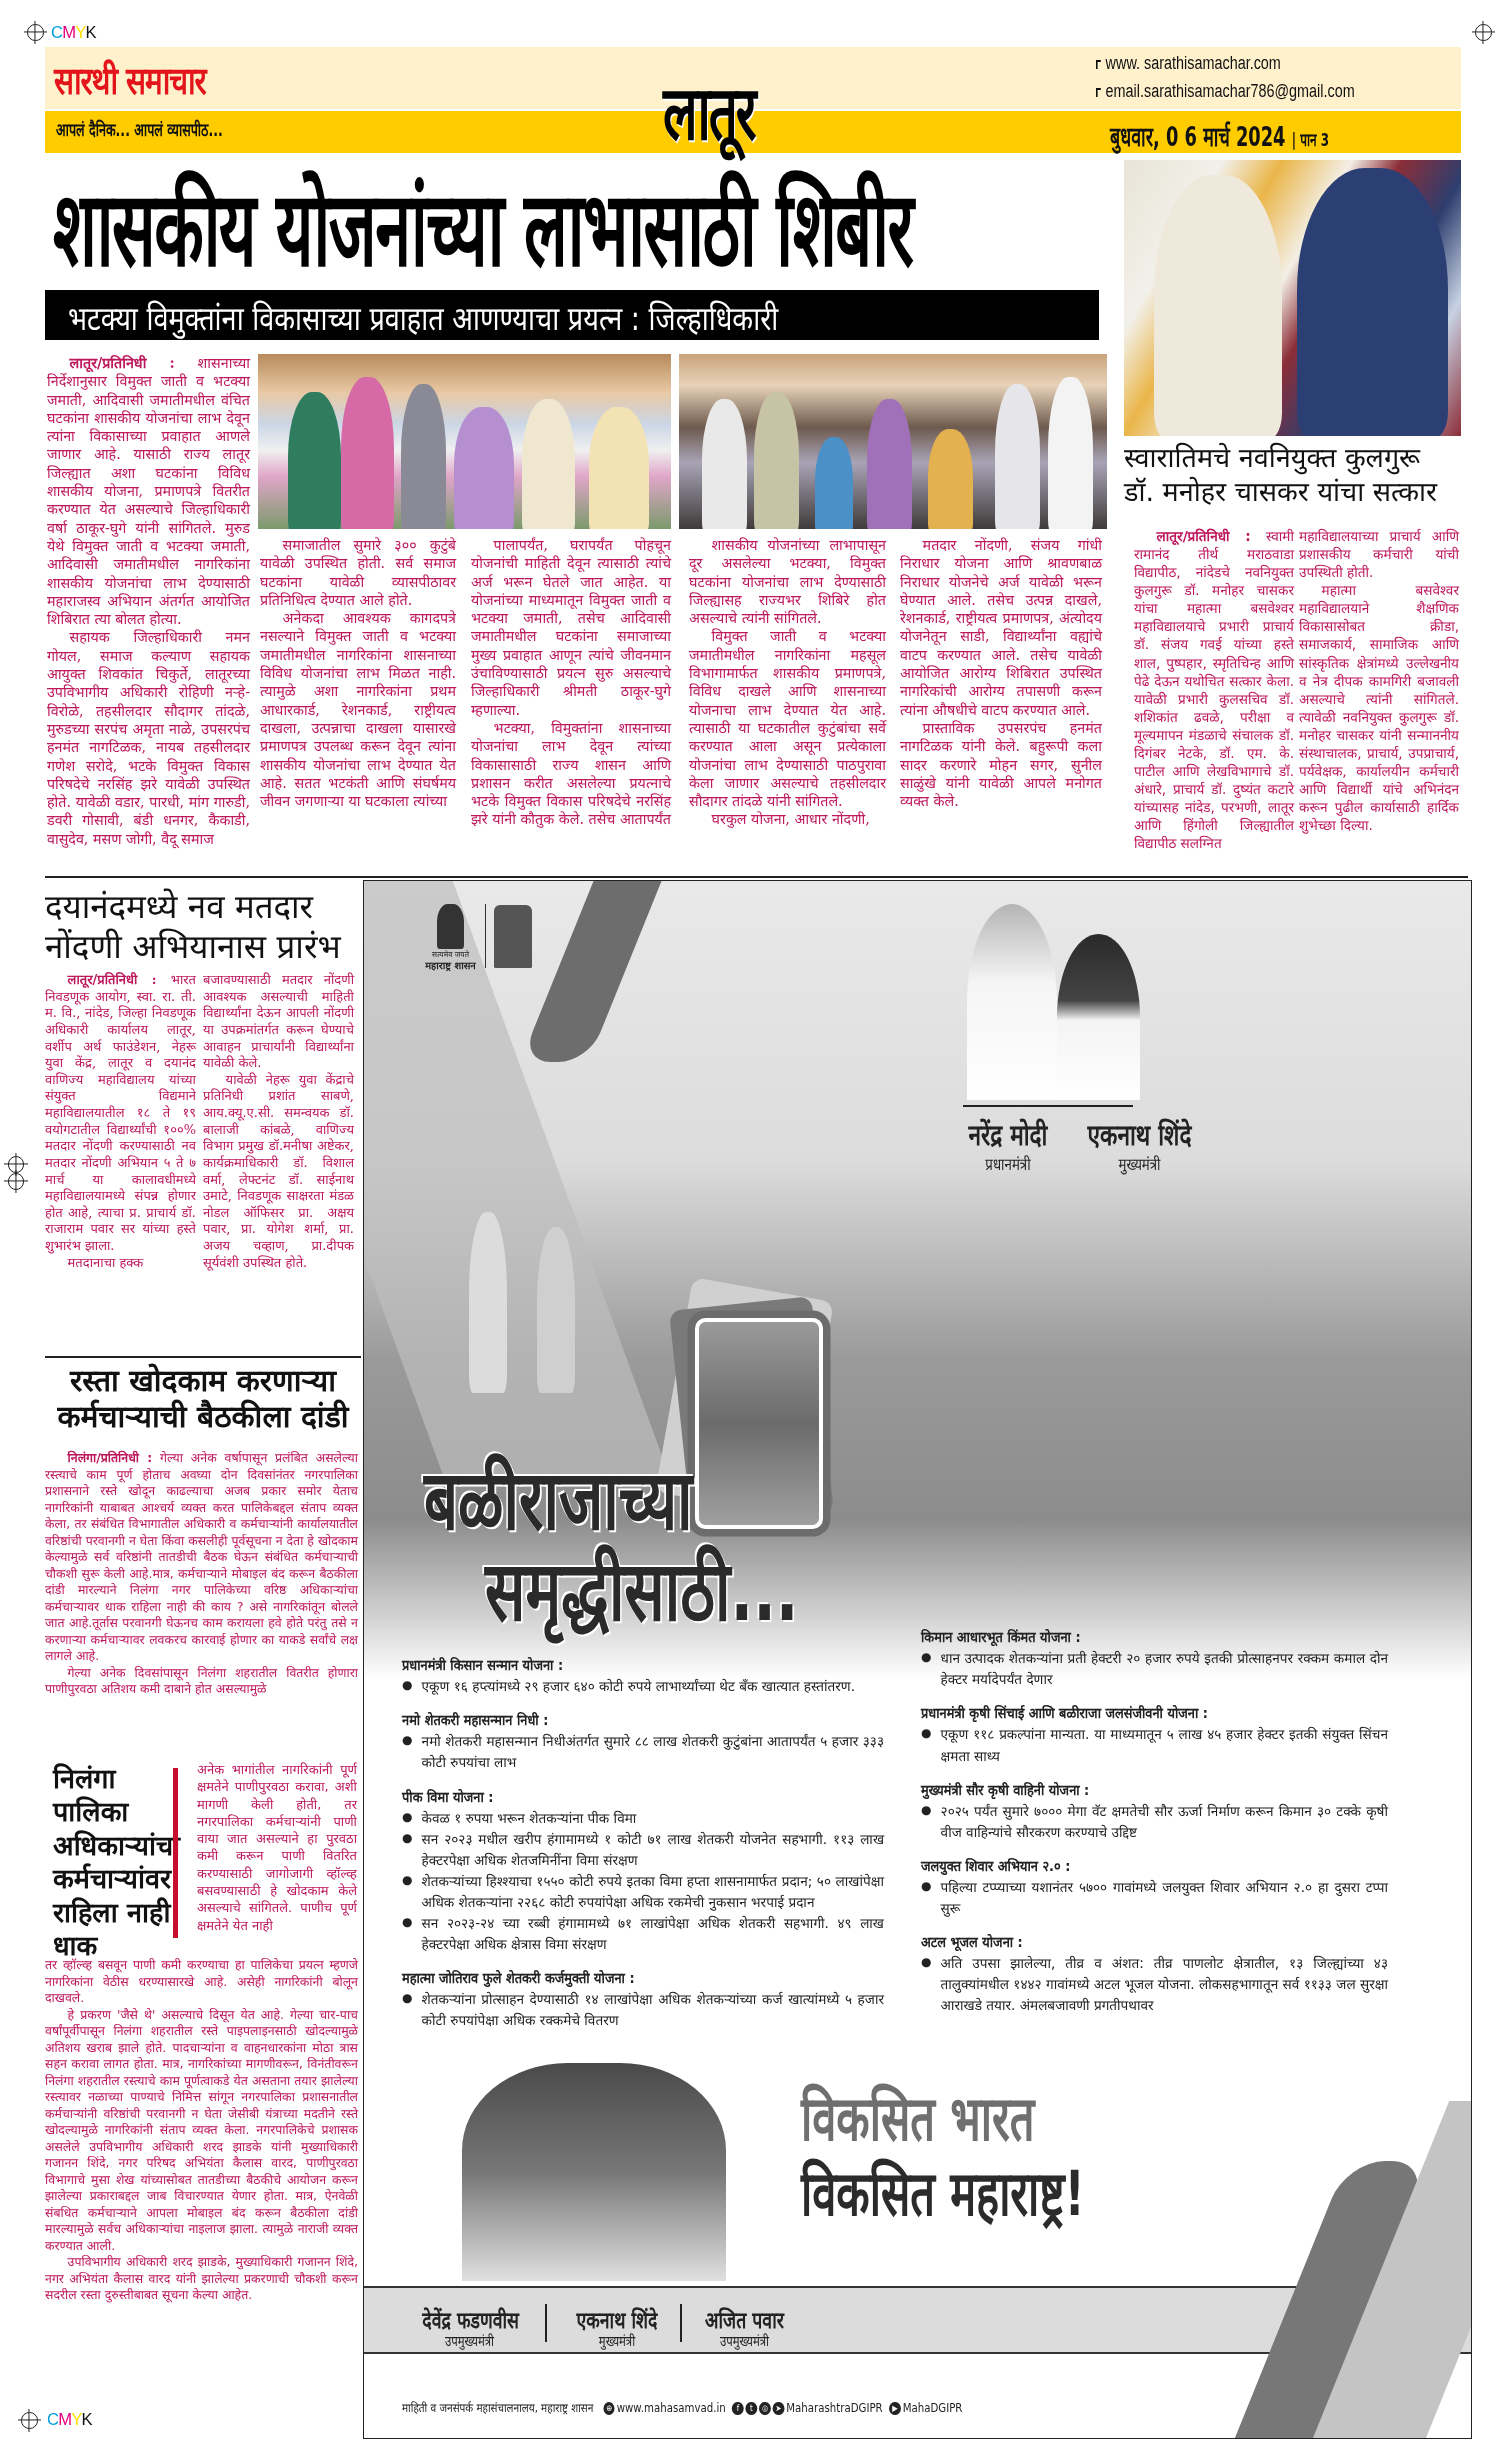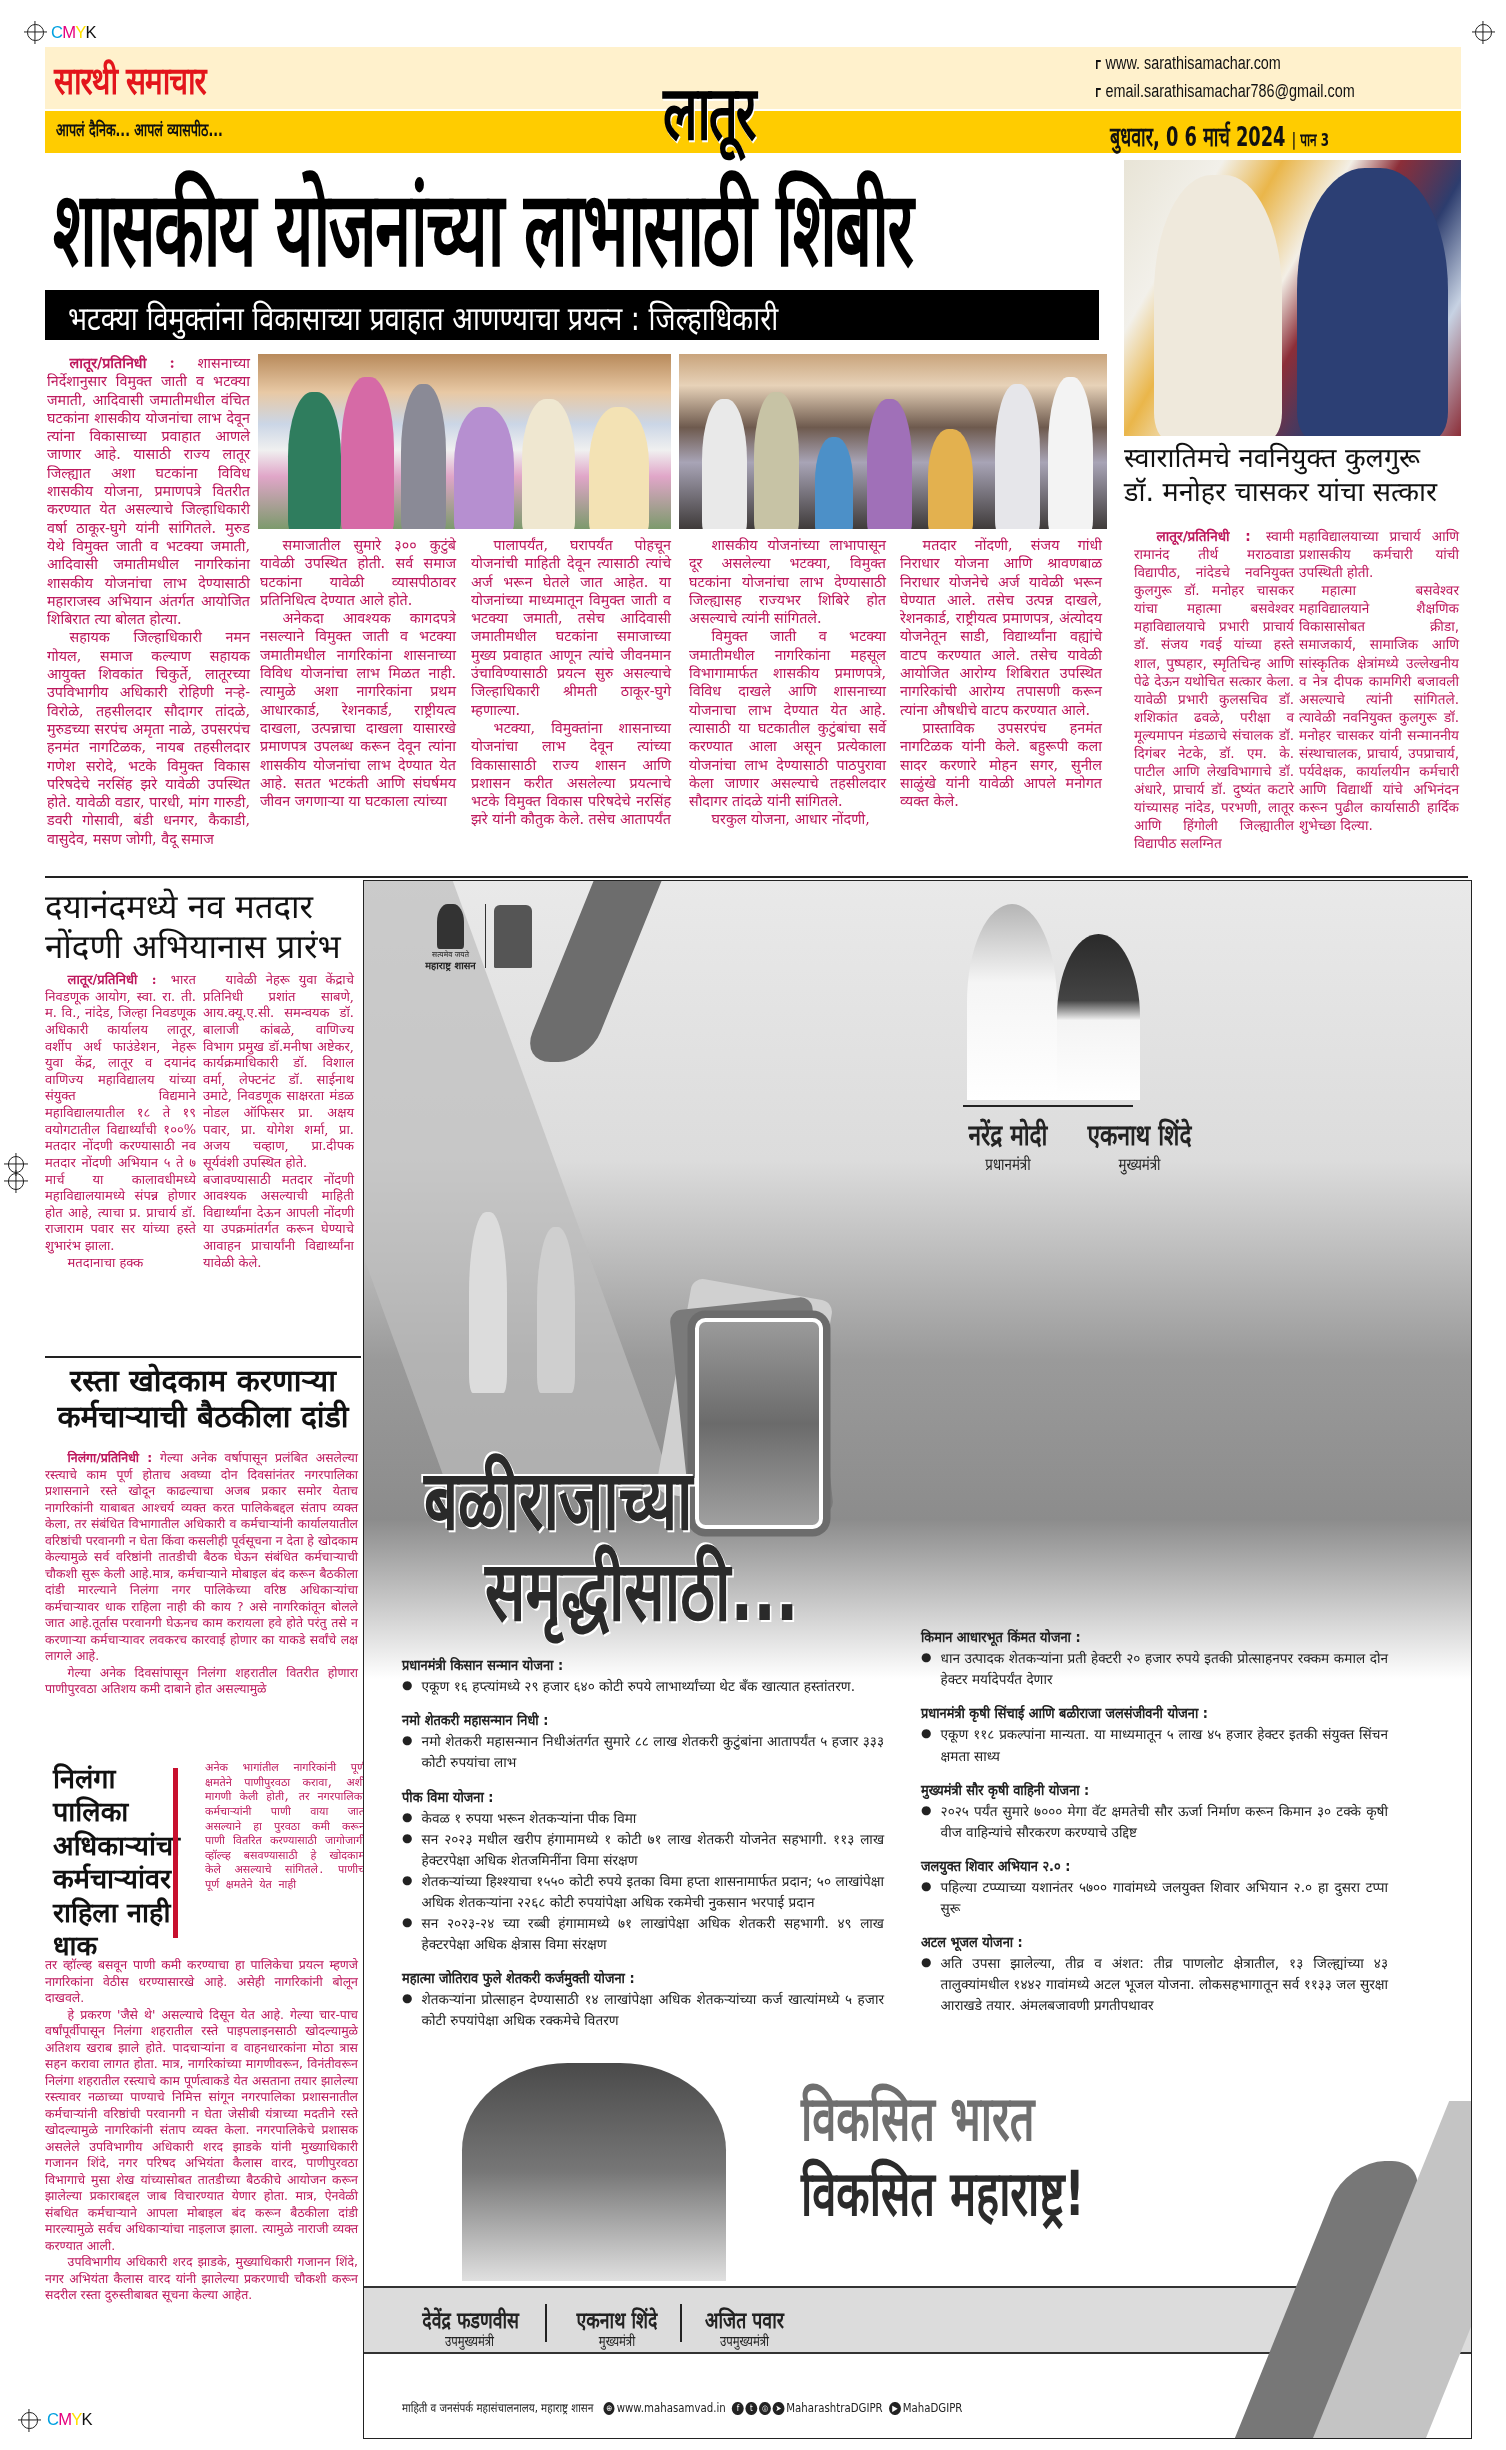--- a/index.html
+++ b/index.html
@@ -161,22 +161,22 @@
 
 <div class="hrule" style="left:45px;top:876px;width:1423px;"></div>
 
 <section>
   <h2 class="sec-head" style="left:45px;top:887px;width:316px;white-space:normal;font-size:33px;line-height:1.2;">दयानंदमध्ये नव मतदार नोंदणी अभियानास प्रारंभ</h2>
   <div class="col" style="left:45px;top:972px;width:151px;font-size:13px;">
     <p><span class="dl">लातूर/प्रतिनिधी :</span> <span>भारत निवडणूक आयोग, स्वा. रा. ती. म. वि., नांदेड, जिल्हा निवडणूक अधिकारी कार्यालय लातूर, वर्शीप अर्थ फाउंडेशन, नेहरू युवा केंद्र, लातूर व दयानंद वाणिज्य महाविद्यालय यांच्या संयुक्त विद्यमाने महाविद्यालयातील १८ ते १९ वयोगटातील विद्यार्थ्यांची १००% मतदार नोंदणी करण्यासाठी नव मतदार नोंदणी अभियान ५ ते ७ मार्च या कालावधीमध्ये महाविद्यालयामध्ये संपन्न होणार होत आहे, त्याचा प्र. प्राचार्य डॉ. राजाराम पवार सर यांच्या हस्ते शुभारंभ झाला.</span></p>
     <p>मतदानाचा हक्क</p>
   </div>
   <div class="col" style="left:203px;top:972px;width:151px;font-size:13px;">
+    <p style="text-indent:0">बजावण्यासाठी मतदार नोंदणी आवश्यक असल्याची माहिती विद्यार्थ्यांना देऊन आपली नोंदणी या उपक्रमांतर्गत करून घेण्याचे आवाहन प्राचार्यांनी विद्यार्थ्यांना यावेळी केले.</p>
     <p>यावेळी नेहरू युवा केंद्राचे प्रतिनिधी प्रशांत साबणे, आय.क्यू.ए.सी. समन्वयक डॉ. बालाजी कांबळे, वाणिज्य विभाग प्रमुख डॉ.मनीषा अष्टेकर, कार्यक्रमाधिकारी डॉ. विशाल वर्मा, लेफ्टनंट डॉ. साईनाथ उमाटे, निवडणूक साक्षरता मंडळ नोडल ऑफिसर प्रा. अक्षय पवार, प्रा. योगेश शर्मा, प्रा. अजय चव्हाण, प्रा.दीपक सूर्यवंशी उपस्थित होते.</p>
-    <p style="text-indent:0">बजावण्यासाठी मतदार नोंदणी आवश्यक असल्याची माहिती विद्यार्थ्यांना देऊन आपली नोंदणी या उपक्रमांतर्गत करून घेण्याचे आवाहन प्राचार्यांनी विद्यार्थ्यांना यावेळी केले.</p>
   </div>
 </section>
 
 <div class="hrule" style="left:45px;top:1356px;width:316px;"></div>
 
 <section>
   <h2 class="sec-head" style="left:45px;top:1363px;width:316px;font-weight:bold;font-size:30px;white-space:normal;text-align:center;">
     <div>रस्ता खोदकाम करणाऱ्या</div>
     <div>कर्मचाऱ्याची बैठकीला दांडी</div>
   </h2>
@@ -186,21 +186,21 @@
   </div>
   <div class="pull abs">
     <div>निलंगा</div>
     <div>पालिका</div>
     <div>अधिकाऱ्यांचा</div>
     <div>कर्मचाऱ्यांवर</div>
     <div>राहिला नाही</div>
     <div>धाक</div>
   </div>
   <div class="abs pull-bar"></div>
-  <div class="col col-sans" style="left:205px;top:1761px;width:160px;font-size:11px;font-family:Liberation Mono, monospace;">
+  <div class="col col-sans" style="left:197px;top:1761px;width:160px;font-size:13px;">
     <p style="text-indent:0">अनेक भागांतील नागरिकांनी पूर्ण क्षमतेने पाणीपुरवठा करावा, अशी मागणी केली होती, तर नगरपालिका कर्मचाऱ्यांनी पाणी वाया जात असल्याने हा पुरवठा कमी करून पाणी वितरित करण्यासाठी जागोजागी व्हॉल्व्ह बसवण्यासाठी हे खोदकाम केले असल्याचे सांगितले. पाणीच पूर्ण क्षमतेने येत नाही</p>
   </div>
   <div class="col col-sans" style="left:45px;top:1957px;width:313px;font-size:12.4px;">
     <p style="text-indent:0">तर व्हॉल्व्ह बसवून पाणी कमी करण्याचा हा पालिकेचा प्रयत्न म्हणजे नागरिकांना वेठीस धरण्यासारखे आहे. असेही नागरिकांनी बोलून दाखवले.</p>
     <p>हे प्रकरण 'जैसे थे' असल्याचे दिसून येत आहे. गेल्या चार-पाच वर्षांपूर्वीपासून निलंगा शहरातील रस्ते पाइपलाइनसाठी खोदल्यामुळे अतिशय खराब झाले होते. पादचाऱ्यांना व वाहनधारकांना मोठा त्रास सहन करावा लागत होता. मात्र, नागरिकांच्या मागणीवरून, विनंतीवरून निलंगा शहरातील रस्त्याचे काम पूर्णत्वाकडे येत असताना तयार झालेल्या रस्त्यावर नळाच्या पाण्याचे निमित्त सांगून नगरपालिका प्रशासनातील कर्मचाऱ्यांनी वरिष्ठांची परवानगी न घेता जेसीबी यंत्राच्या मदतीने रस्ते खोदल्यामुळे नागरिकांनी संताप व्यक्त केला. नगरपालिकेचे प्रशासक असलेले उपविभागीय अधिकारी शरद झाडके यांनी मुख्याधिकारी गजानन शिंदे, नगर परिषद अभियंता कैलास वारद, पाणीपुरवठा विभागाचे मुसा शेख यांच्यासोबत तातडीच्या बैठकीचे आयोजन करून झालेल्या प्रकाराबद्दल जाब विचारण्यात येणार होता. मात्र, ऐनवेळी संबधित कर्मचाऱ्याने आपला मोबाइल बंद करून बैठकीला दांडी मारल्यामुळे सर्वच अधिकाऱ्यांचा नाइलाज झाला. त्यामुळे नाराजी व्यक्त करण्यात आली.</p>
     <p>उपविभागीय अधिकारी शरद झाडके, मुख्याधिकारी गजानन शिंदे, नगर अभियंता कैलास वारद यांनी झालेल्या प्रकरणाची चौकशी करून सदरील रस्ता दुरुस्तीबाबत सूचना केल्या आहेत.</p>
   </div>
 </section>
 
 <section class="abs ad">

